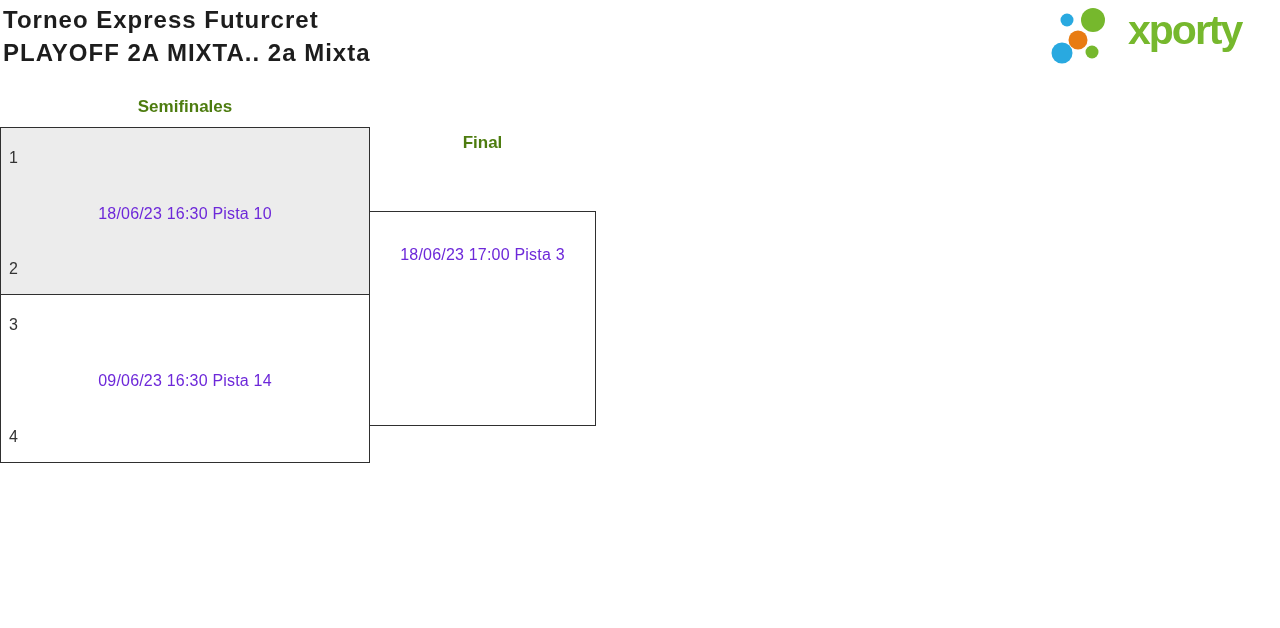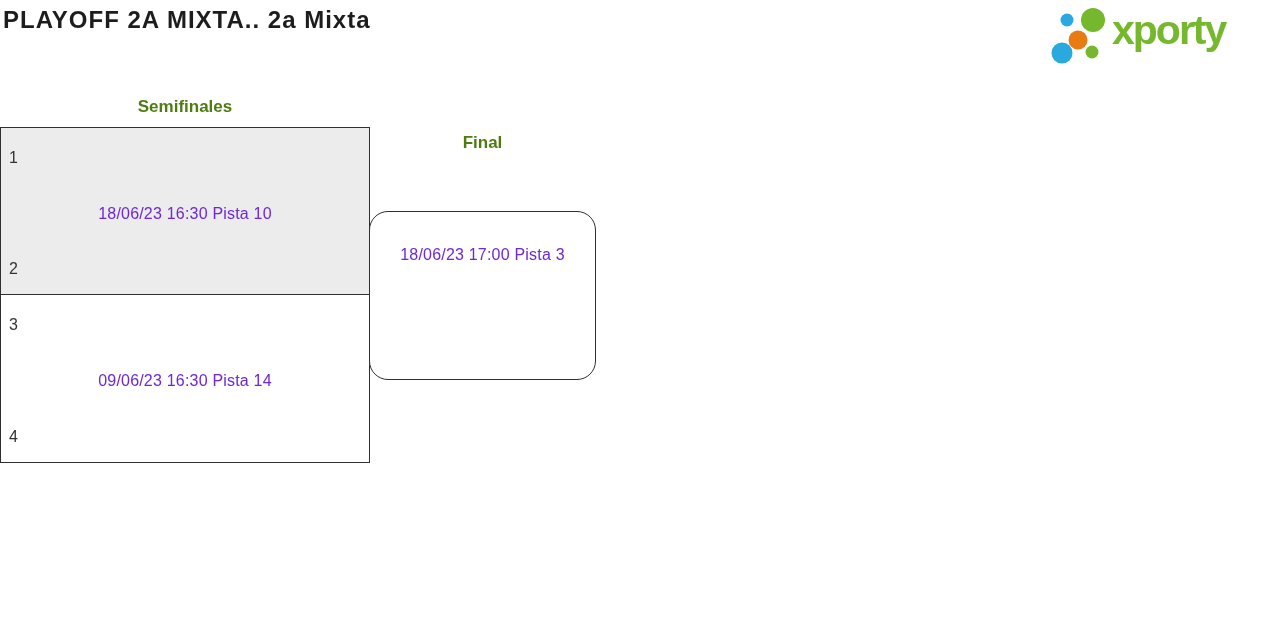--- a/index.html
+++ b/index.html
@@ -27,21 +27,21 @@
     top: 0px;
     height: 70px;
     display: flex;
     align-items: flex-start;
     text-decoration: none;
     cursor: pointer;
   }
   .logo-dots { display: block; }
   .logo-text {
     display: block;
-    margin-left: 2px;
+    margin-left: 18px;
     margin-top: 6px;
     font-size: 41px;
     font-weight: 800;
     letter-spacing: -2px;
     color: #76b82d;
     line-height: 48px;
   }
 
   
   .round-label {
@@ -70,24 +70,23 @@
     left: 0px; top: 127px;
     width: 370px; height: 168px;
     background: #ececec;
   }
   .match.sf2 {
     left: 0px; top: 294px;
     width: 370px; height: 169px;
   }
   .match.final-match {
     left: 369px; top: 211px;
-    width: 227px; height: 169px;
+    width: 227px; height: 215px;
     display: block;
     padding: 0;
-    border-radius: 19px;
   }
 
   .seed {
     font-size: 16px;
     color: #333333;
     line-height: 19px;
   }
   .schedule {
     font-size: 16px;
     color: #6d28d9;
@@ -99,20 +98,21 @@
     position: absolute;
     top: 33px;
     left: 0;
     width: 100%;
   }
 </style>
 </head>
 <body>
 
 <div class="titles">
+  <div class="title-line">Torneo Express Futurcret</div>
   <div class="title-line">PLAYOFF 2A MIXTA.. 2a Mixta</div>
 </div>
 
 <a class="logo">
   <svg class="logo-dots" width="64" height="70" viewBox="0 0 64 70" xmlns="http://www.w3.org/2000/svg">
     <circle cx="21" cy="20" r="6.5" fill="#29a9e0"></circle>
     <circle cx="47" cy="20" r="12" fill="#76b82d"></circle>
     <circle cx="32" cy="40" r="9.5" fill="#e87c12"></circle>
     <circle cx="16" cy="53" r="10.5" fill="#29a9e0"></circle>
     <circle cx="46" cy="52" r="6.5" fill="#76b82d"></circle>

